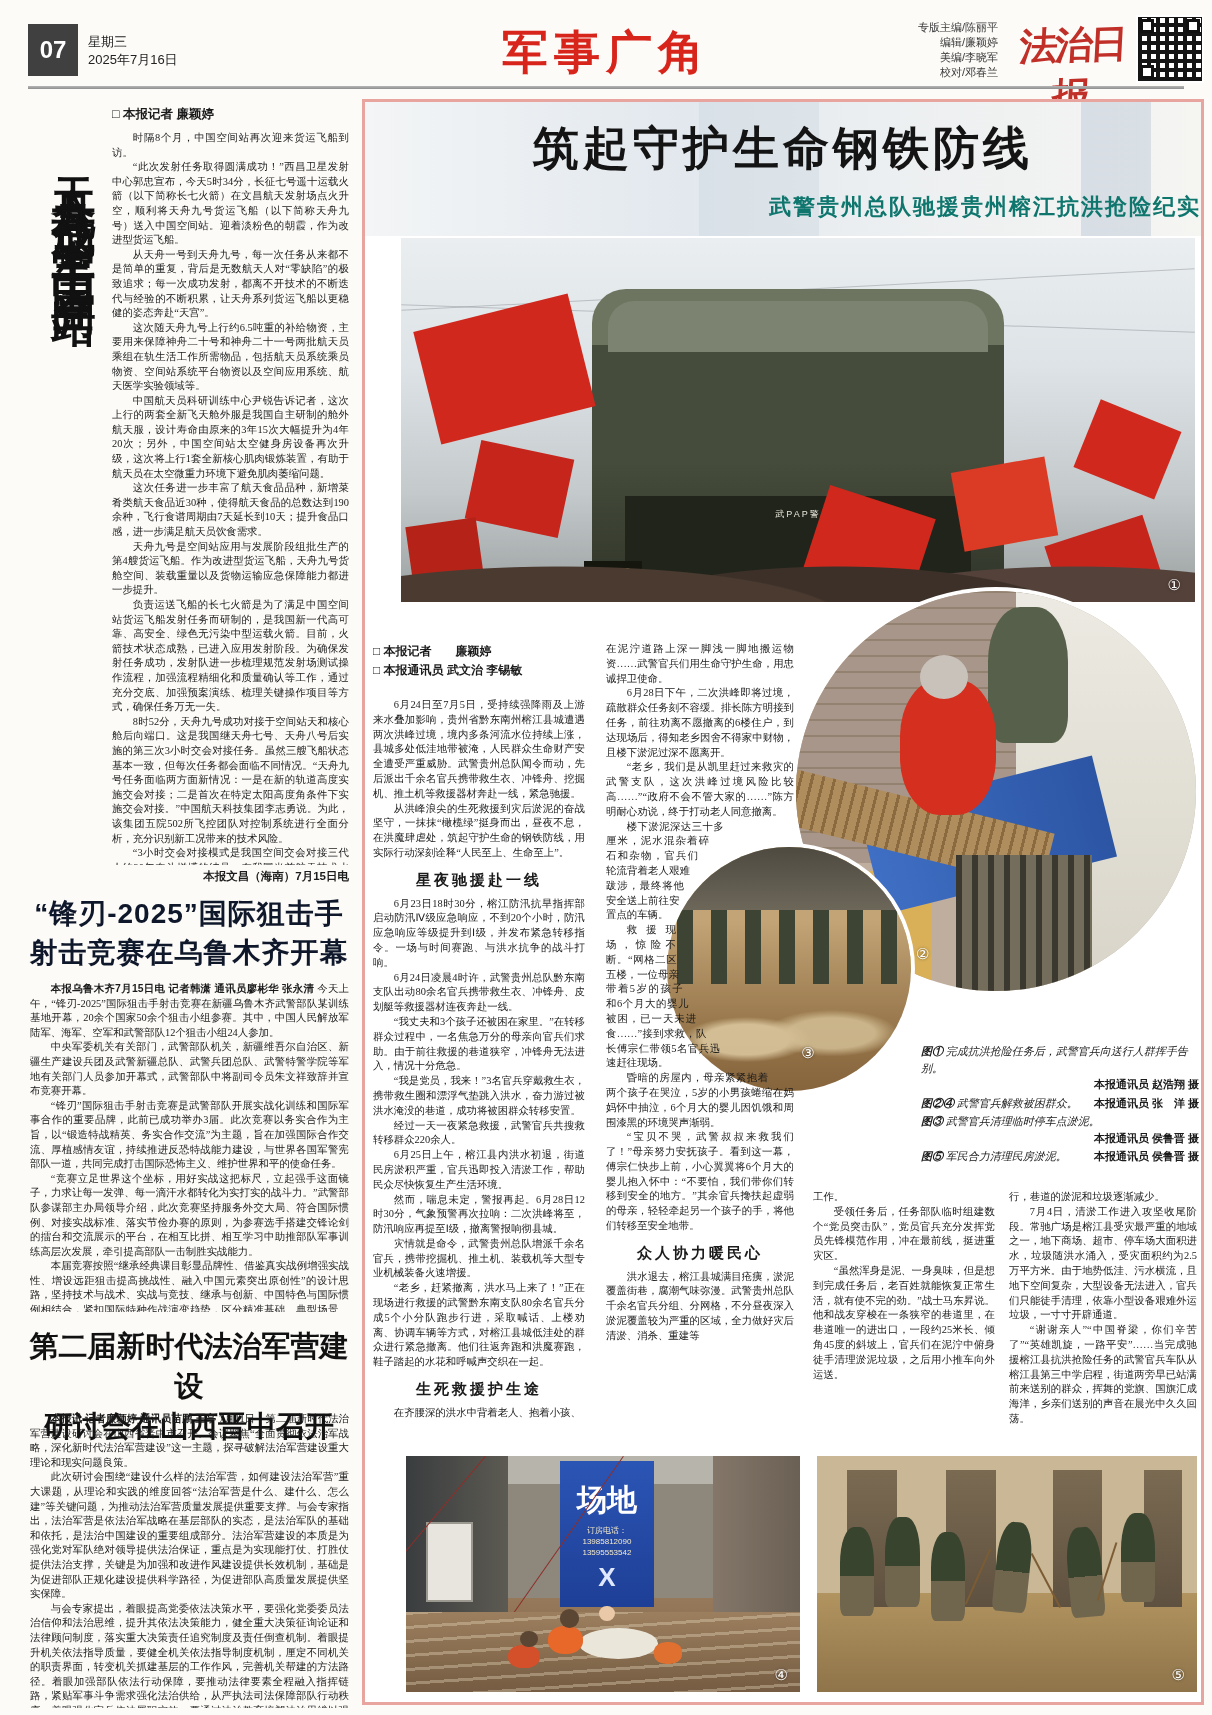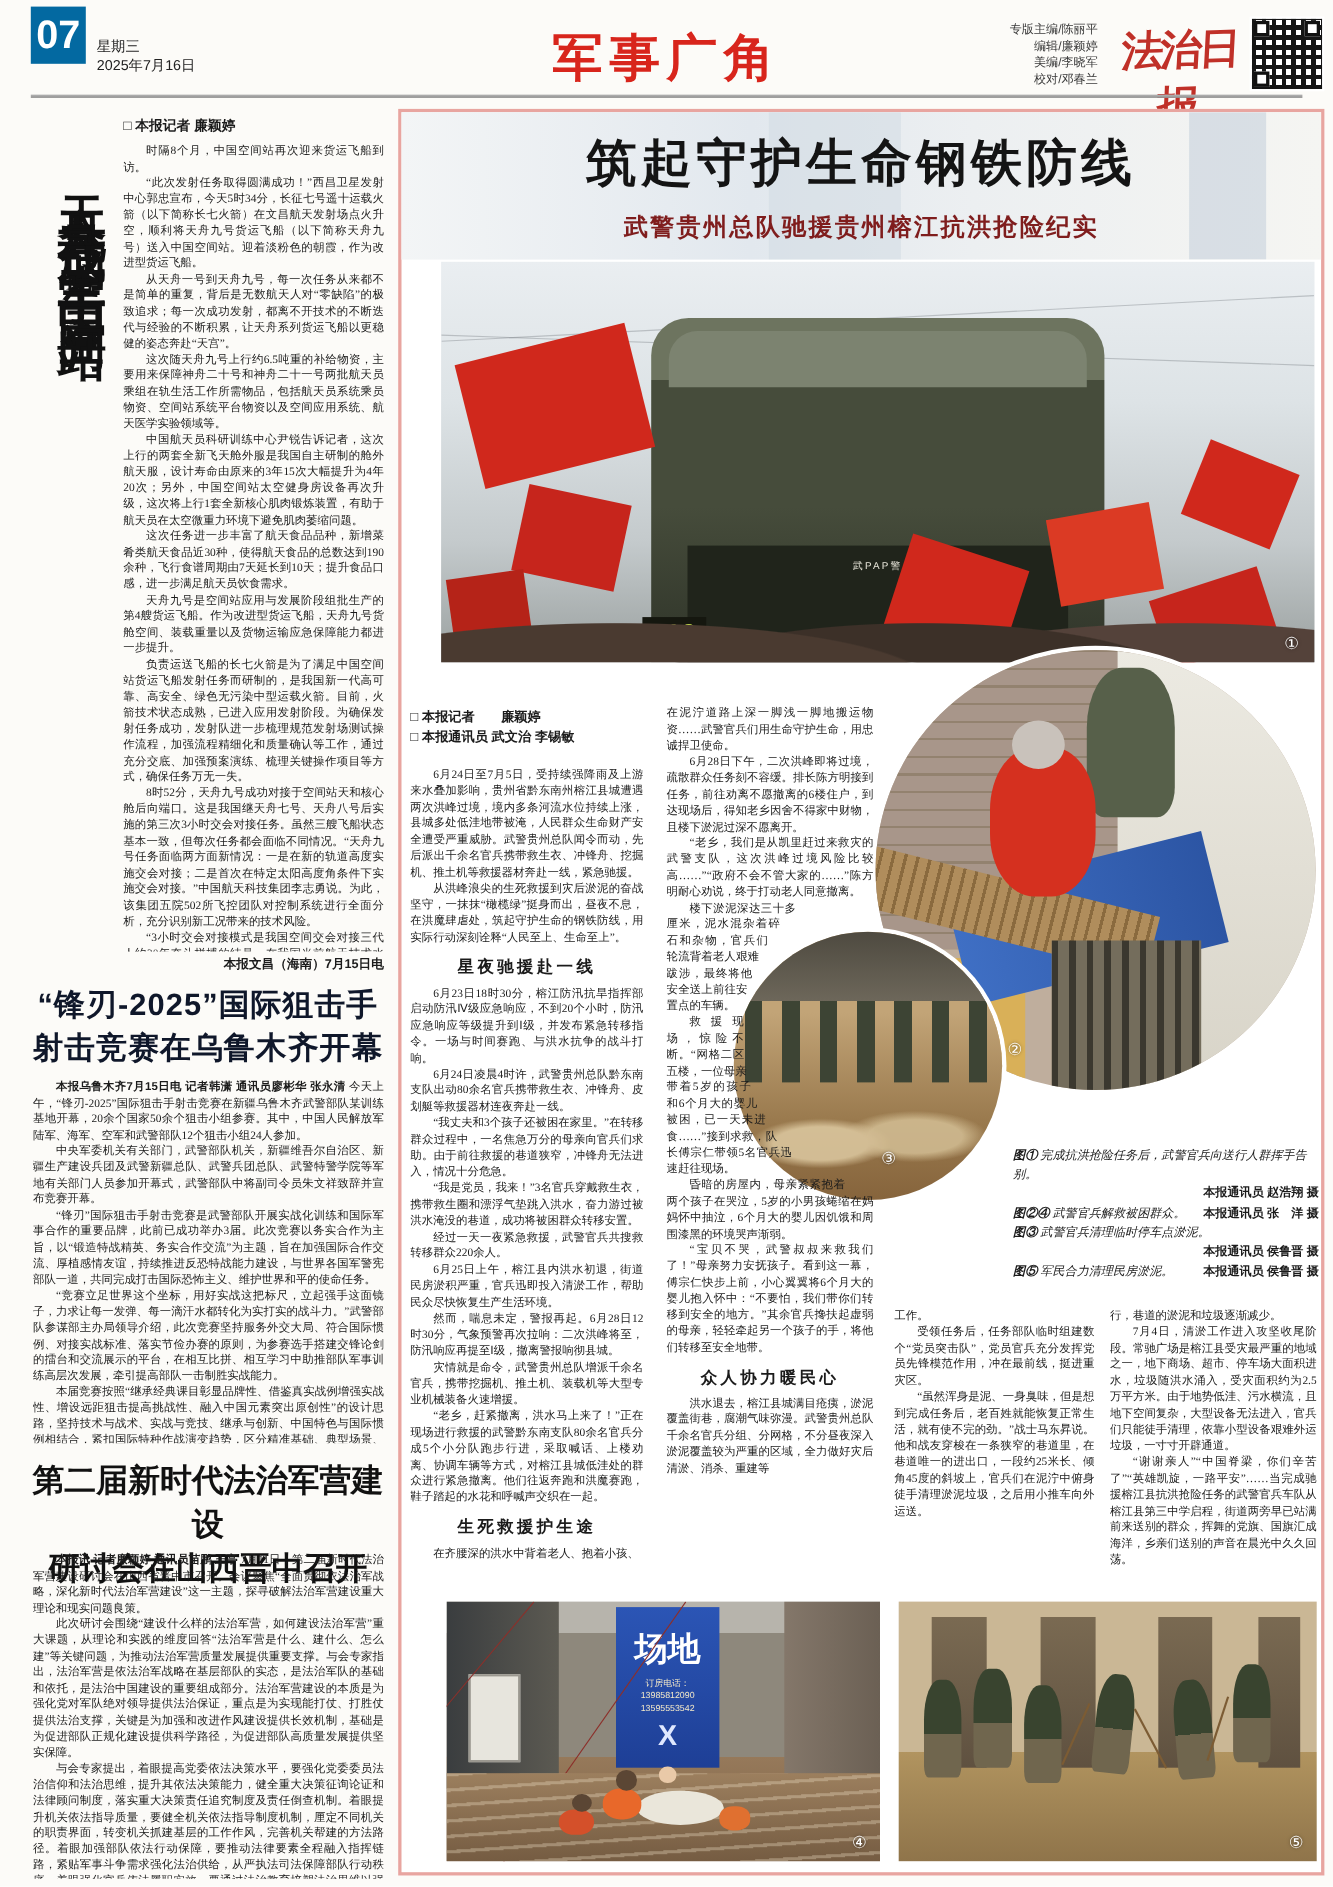--- a/index.html
+++ b/index.html
@@ -1,20 +1,20 @@
 <!DOCTYPE html>
 <html><head>
 <meta charset="utf-8">
 <style>
   html,body{margin:0;padding:0;}
   body{width:1212px;height:1715px;position:relative;background:#fcfbf8;font-family:"Liberation Serif",serif;color:#1b1b1b;overflow:hidden;}
   .abs{position:absolute;}
   
-  .pagenum{left:28px;top:6px;width:50px;height:52px;background:#0369a1;color:#fff;
-    font-family:"Liberation Sans",sans-serif;font-weight:bold;font-size:36px;line-height:52px;text-align:center;}
+  .pagenum{left:28px;top:24px;width:50px;height:52px;background:#404040;color:#fff;
+    font-family:"Liberation Sans",sans-serif;font-weight:bold;font-size:24px;line-height:52px;text-align:center;}
   .dateblk{left:88px;top:33px;font-family:"Liberation Sans",sans-serif;font-size:13px;line-height:18px;color:#222;}
   .section-title{left:0;right:0;top:22px;text-align:center;font-family:"Liberation Sans",sans-serif;
     font-weight:bold;font-size:46px;letter-spacing:6px;color:#d8251c;}
   .credits{left:880px;top:20px;width:118px;text-align:right;font-family:"Liberation Sans",sans-serif;
     font-size:11px;line-height:15px;color:#3a3a3a;}
   .masthead{left:1002px;top:20px;width:138px;text-align:center;color:#c03028;font-weight:bold;font-size:38px;
     letter-spacing:-3px;transform:skewX(-5deg) rotate(-2deg);font-family:"Liberation Serif",serif;}
   .qr{left:1138px;top:17px;width:64px;height:64px;background:
     repeating-linear-gradient(0deg,#151515 0 4px,rgba(255,255,255,0) 4px 9px),
     repeating-linear-gradient(90deg,#151515 0 4px,#fff 4px 9px);outline:2px solid #fff;}
@@ -36,22 +36,22 @@
   .head3{left:28px;top:1326px;width:322px;text-align:center;font-family:"Liberation Sans",sans-serif;
     font-weight:bold;font-size:29px;line-height:40px;color:#111;}
   .cbody{left:30px;top:1412px;width:319px;height:296px;overflow:hidden;}
   
   .feature{left:362px;top:99px;width:836px;height:1600px;border:3px solid #e8a5a0;background:#fff;}
   .f-headbg{left:0;top:0;right:0;height:134px;background:linear-gradient(90deg,#f3f5f6,#e2e8ee 38%,#eceff1 62%,#f5f5f2);overflow:hidden;}
   .f-headbg .bld{position:absolute;left:40%;top:0;width:120px;height:134px;background:#cfd9e2;opacity:.5;}
   .f-headbg .bld2{position:absolute;right:6%;top:0;width:70px;height:134px;background:#b9c6d4;opacity:.45;}
   .f-title{left:0;right:0;top:16px;text-align:center;font-family:"Liberation Sans",sans-serif;
     font-weight:bold;font-size:46px;letter-spacing:4px;color:#141414;}
-  .f-subtitle{left:0;right:0;top:90px;text-align:center;font-family:"Liberation Sans",sans-serif;
-    font-weight:bold;font-size:22px;letter-spacing:2px;color:#7f1d1d;}
+  .f-subtitle{left:0;right:0;top:90px;text-align:right;font-family:"Liberation Sans",sans-serif;
+    font-weight:bold;font-size:22px;letter-spacing:2px;color:#0f766e;}
   
   .photo1{left:36px;top:136px;width:794px;height:364px;overflow:hidden;
     background:linear-gradient(180deg,#eaeef1 0%,#dde3e6 35%,#c4cacc 70%,#9aa09f 100%);}
   .wire{position:absolute;height:1px;background:#6a7076;opacity:.35;}
   .truck{position:absolute;left:24%;top:14%;width:52%;height:86%;background:linear-gradient(180deg,#6d745f 0 18%,#464c3b 18% 55%,#2f3429 100%);border-radius:34px 34px 0 0;}
   .truck .canvas{position:absolute;left:4%;top:4%;right:4%;height:16%;background:#7c8370;border-radius:26px 26px 0 0;}
   .truck .cab{position:absolute;left:8%;bottom:0;right:8%;height:34%;background:#20241b;}
   .truck .mark{position:absolute;left:0;right:0;bottom:26%;text-align:center;color:#e8e6da;
     font-family:"Liberation Sans",sans-serif;font-size:9px;letter-spacing:2px;}
   .truck .code{position:absolute;left:0;right:0;bottom:0;text-align:center;color:#f2f1ea;

